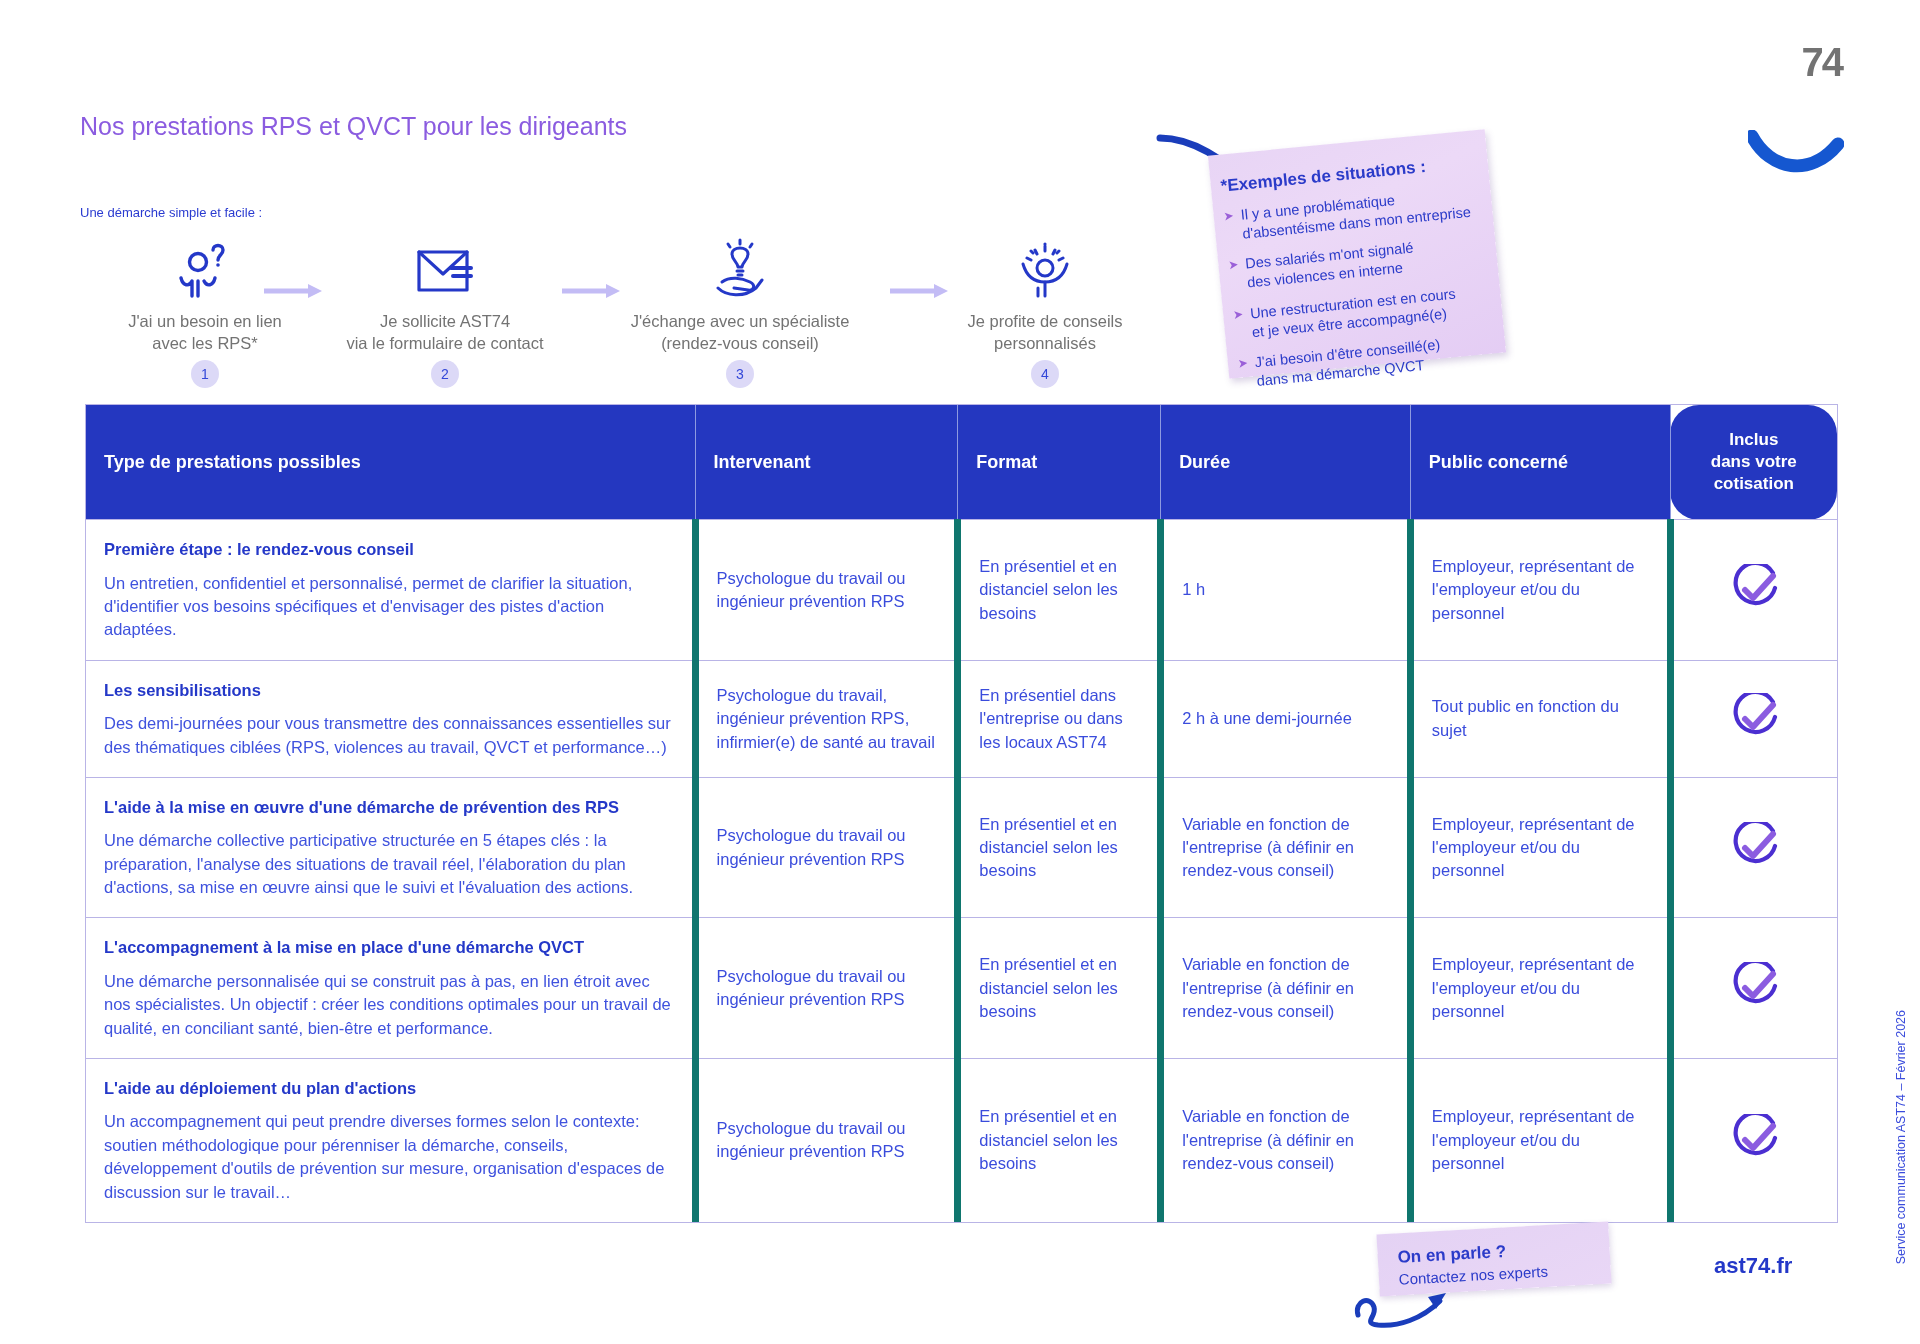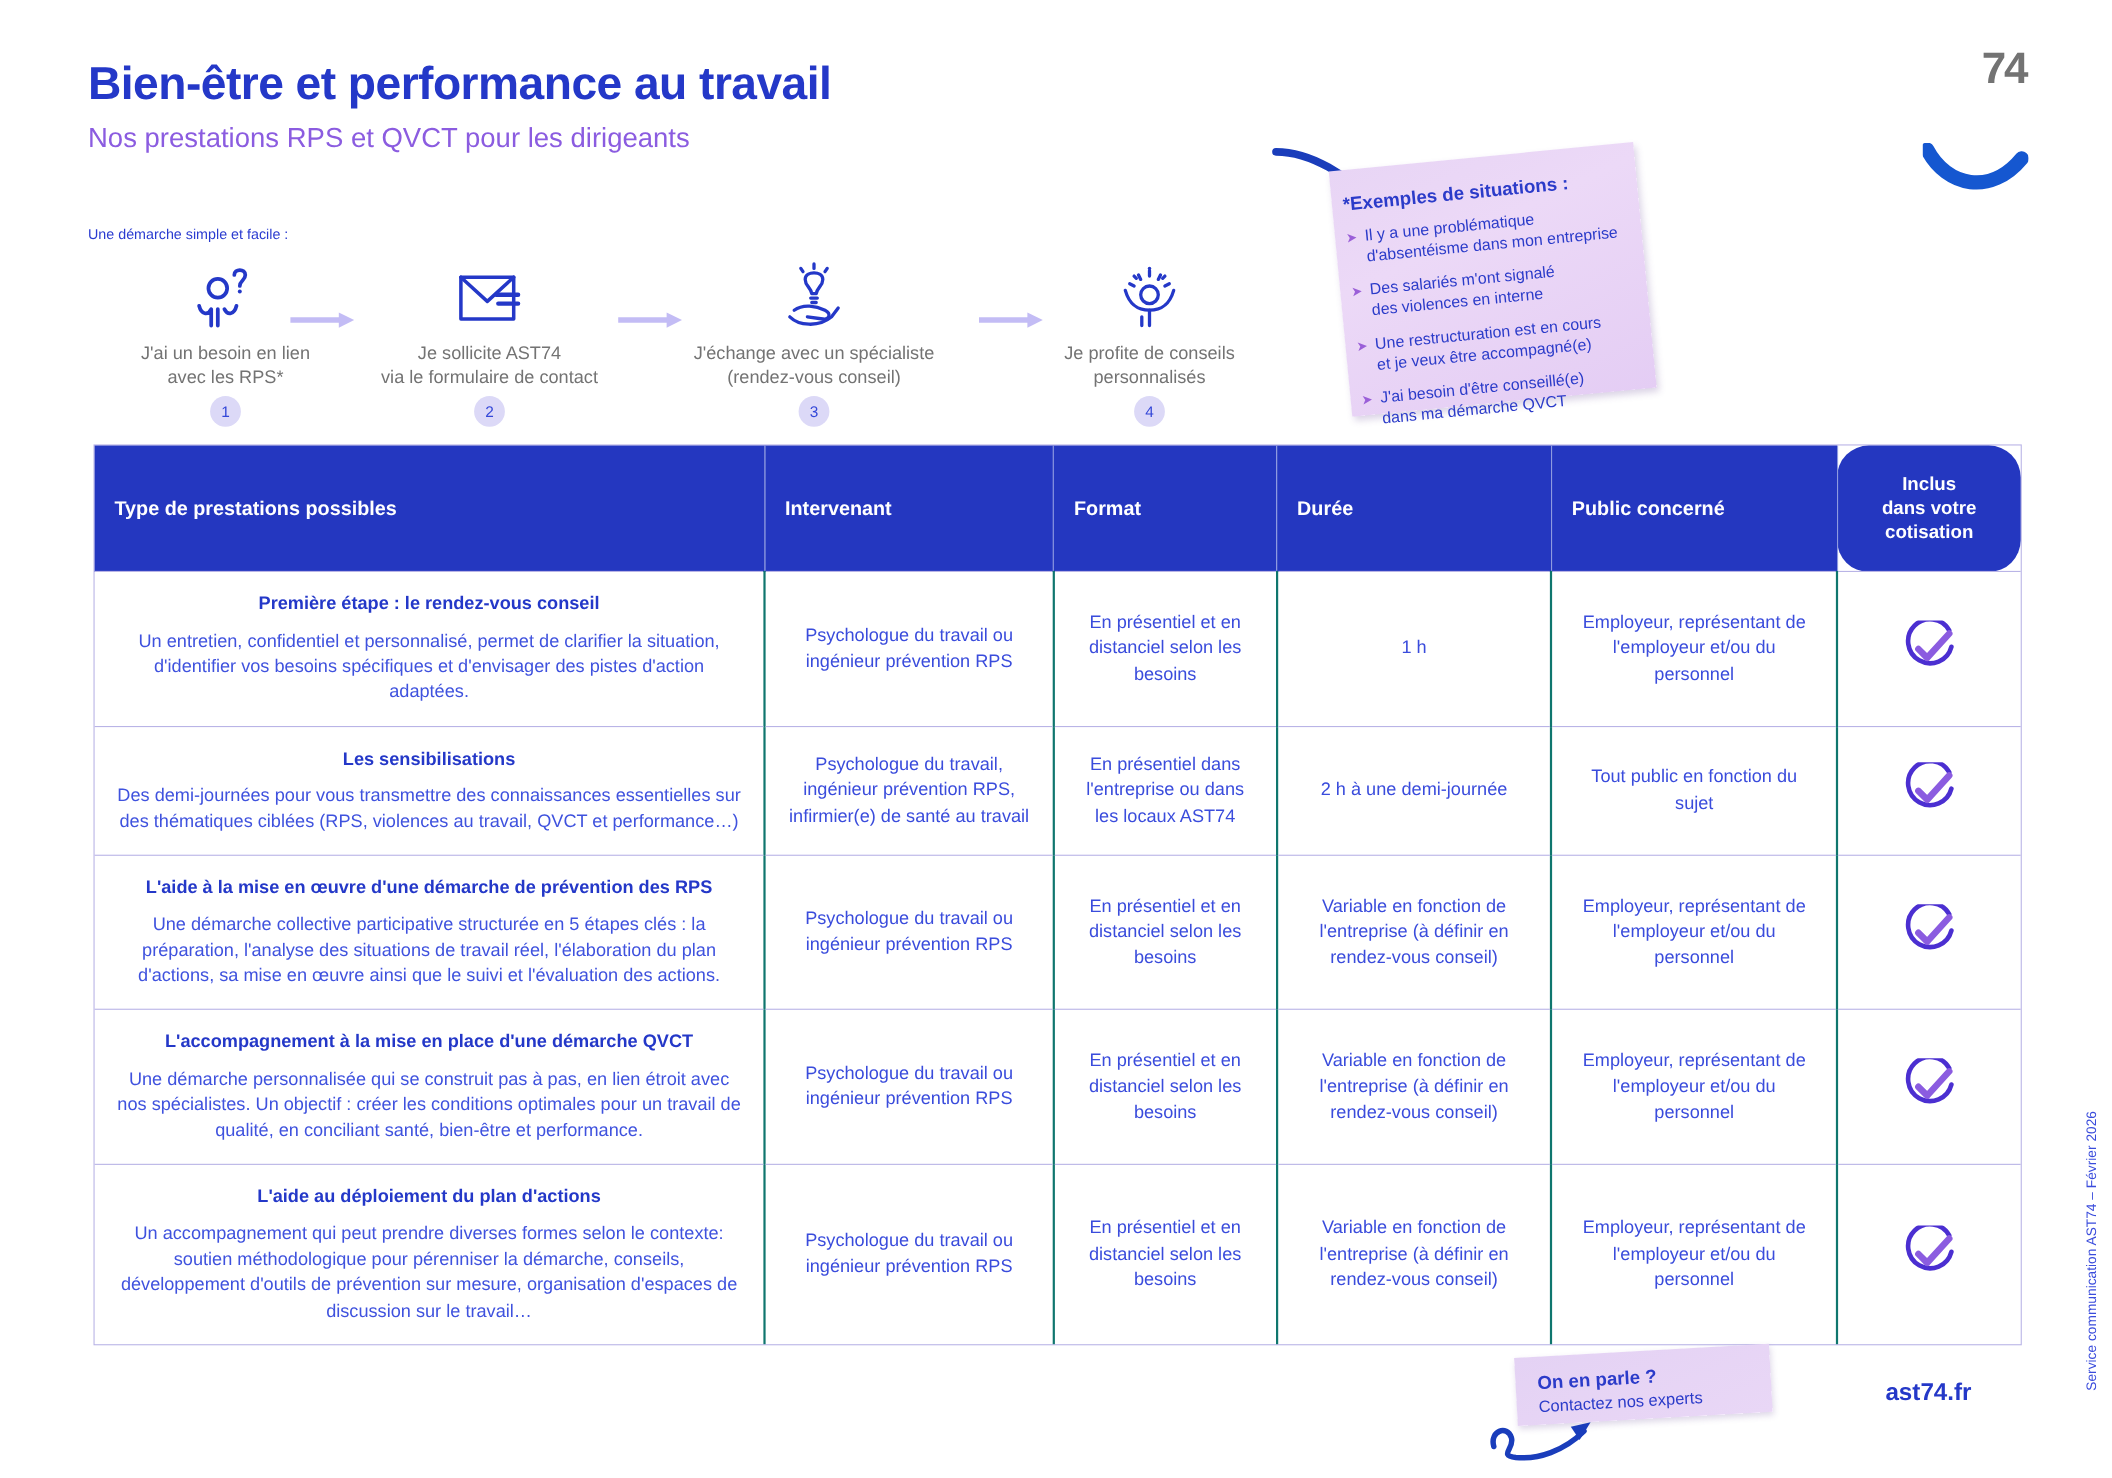--- a/index.html
+++ b/index.html
@@ -129,27 +129,26 @@
   .thead-row th:last-child { border-right: none; text-align: center; font-size: 17px; line-height: 1.3; border-radius: 29px; }
   .col-1 { width: 610px; }
   .col-2 { width: 263px; }
   .col-3 { width: 203px; }
   .col-4 { width: 250px; }
   .col-5 { width: 260px; }
   .col-6 { width: 167px; }
 
   .table td {
     border-top: 1px solid #b9b4e6;
-    border-right: 2px solid #0f766e;
+    border-right: 7px solid #0f766e;
     padding: 18px 18px;
     vertical-align: middle;
     color: #3a4cdc;
     font-size: 16.5px;
     line-height: 1.42;
-    text-align: center;
   }
   .table td:last-child { border-right: none; text-align: center; }
   .cell-title {
     font-weight: bold; color: #2438c8; font-size: 16.5px;
     margin-bottom: 11px; line-height: 1.35;
   }
   .cell-desc { color: #3f52de; }
   .check-wrap { display: flex; justify-content: center; align-items: center; }
 
   
@@ -184,21 +183,20 @@
   .site-url {
     position: absolute; left: 1714px; top: 1253px;
     font-size: 22px; font-weight: bold; color: #2438c8;
   }
 </style>
 </head>
 <body>
 
 <div id="page">
 
-  <div class="title">Bien-être et performance au travail</div>
   <div class="subtitle">Nos prestations RPS et QVCT pour les dirigeants</div>
 
   <div class="logo">
     <div class="logo-sup">74</div>
     <svg class="logo-swoosh" viewBox="0 0 96 46">
       <path d="M4 6 C 22 40, 62 48, 90 14" stroke="#1557d0" stroke-width="13" fill="none" stroke-linecap="round"></path>
     </svg>
   </div>
 
   <div class="steps-caption">Une démarche simple et facile :</div>

